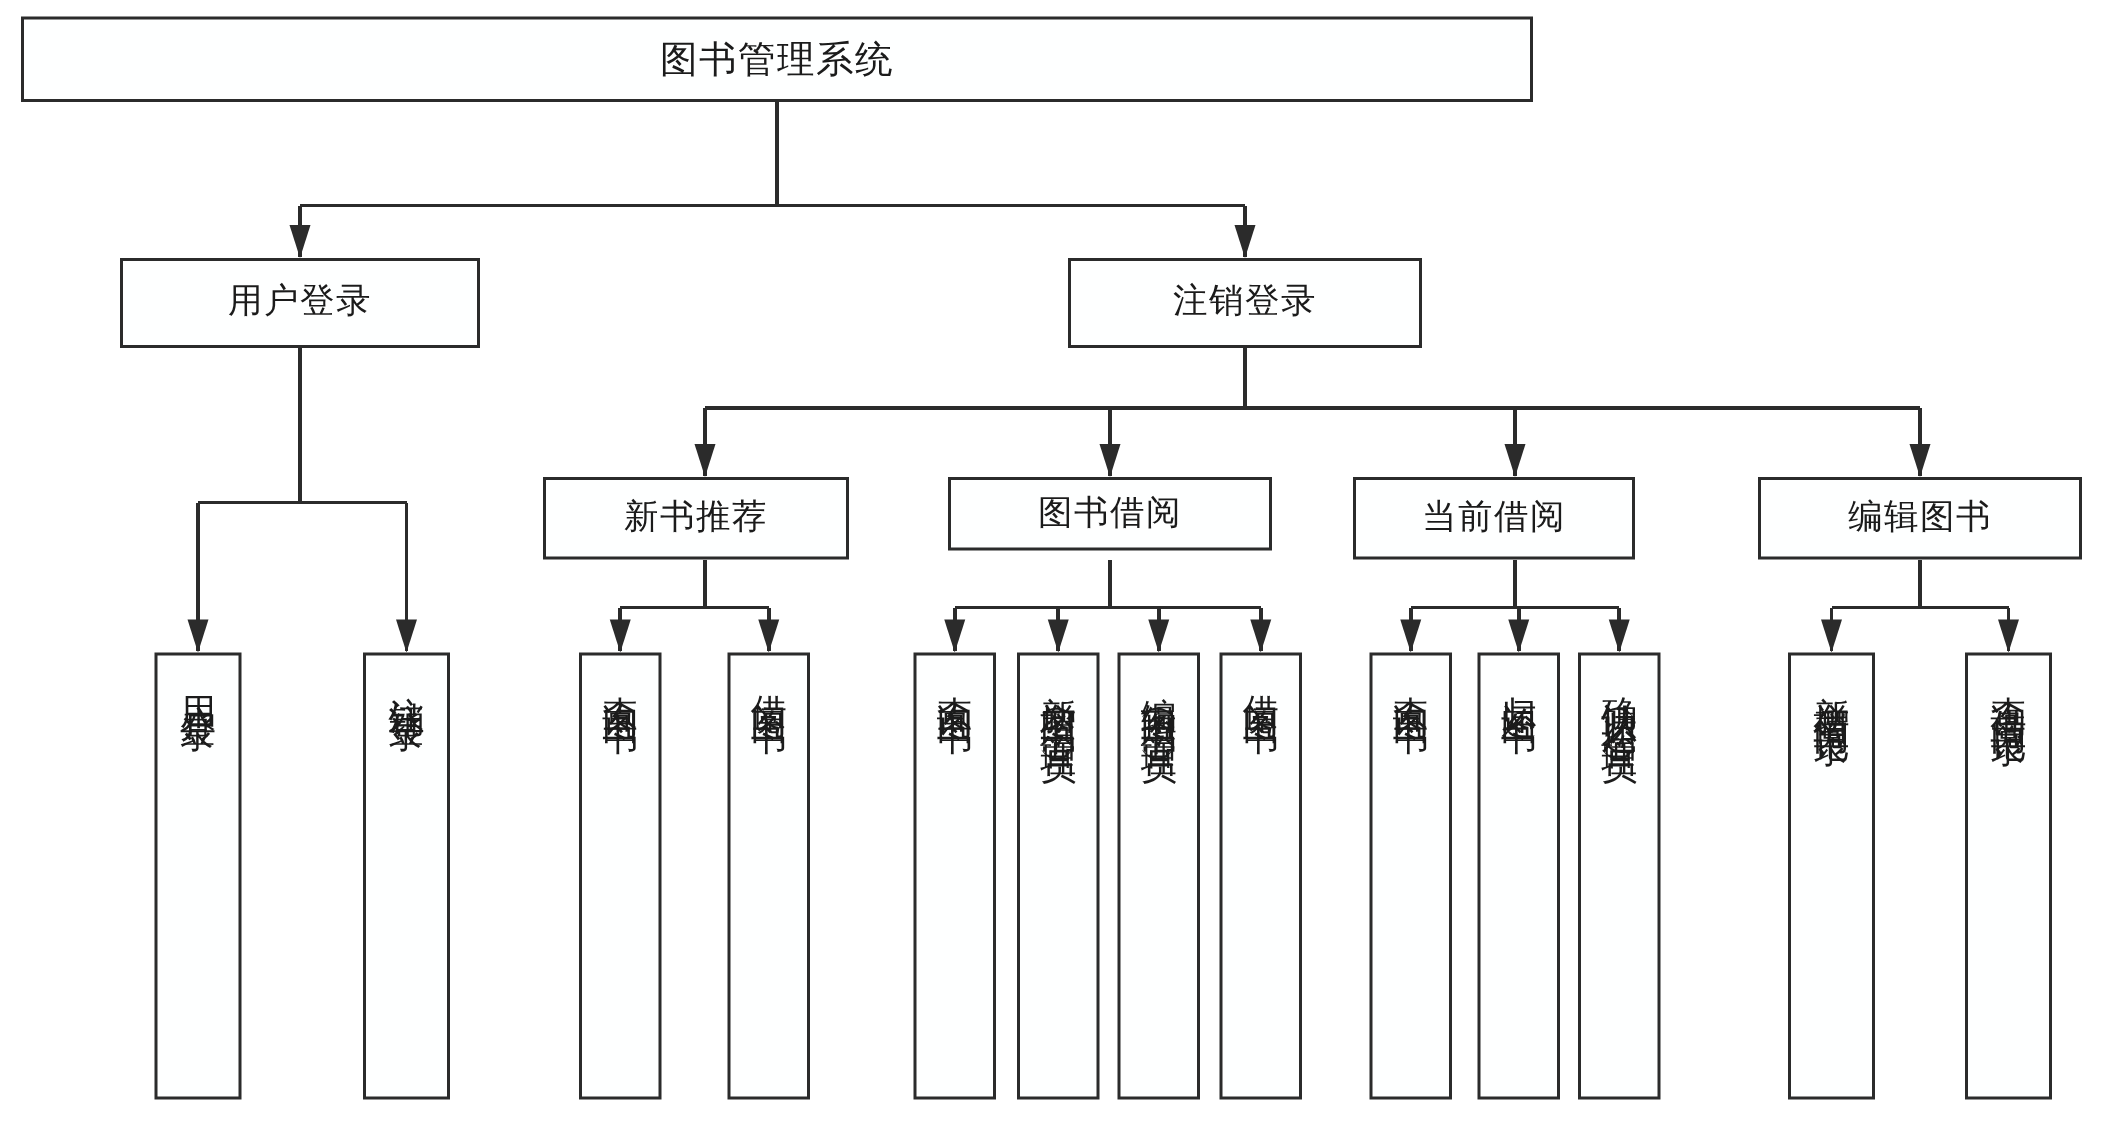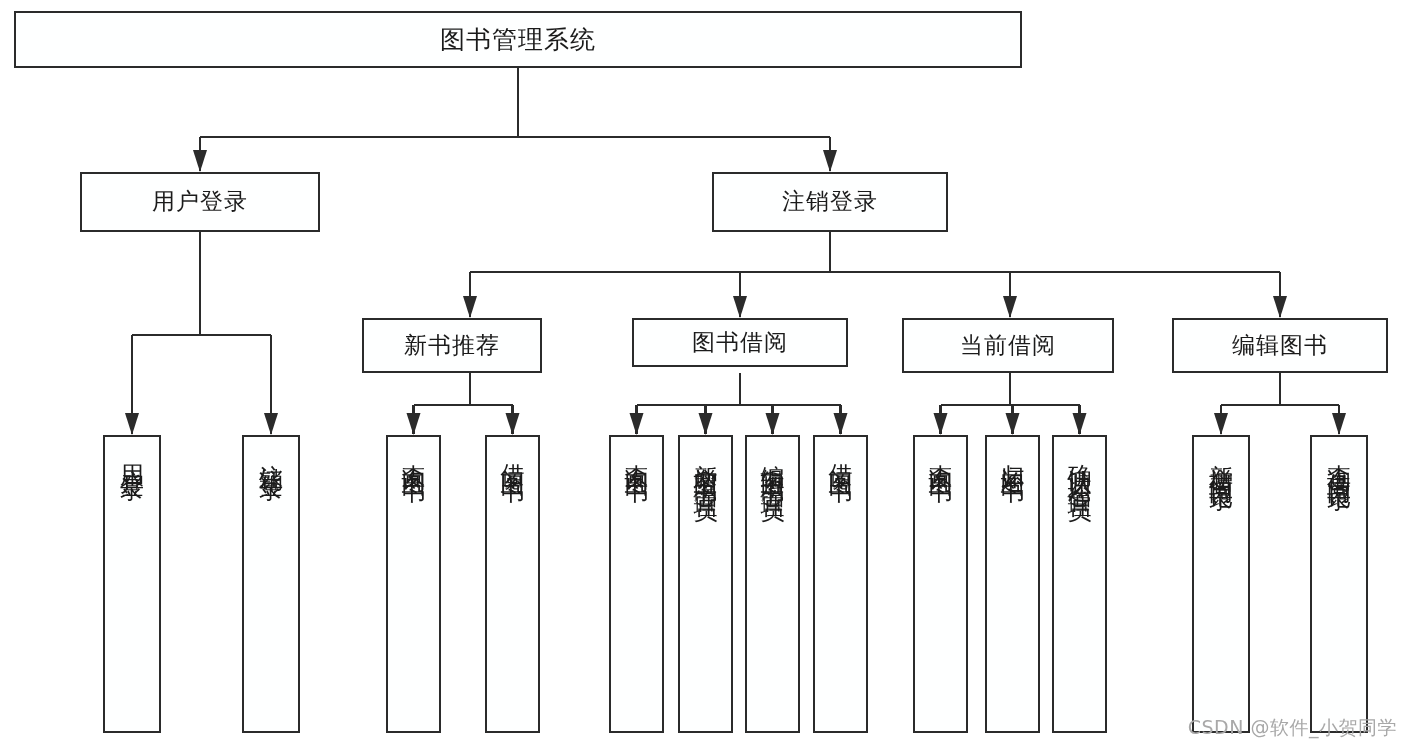--- a/index.html
+++ b/index.html
@@ -133,27 +133,27 @@
   <div id="nodes">
       <div class="node root" style="left: 14px; top: 11px; width: 1008px; height: 57px;">
         <span class="label">图书管理系统</span>
       </div>
       <div class="node branch" style="left: 80px; top: 172px; width: 240px; height: 60px;">
         <span class="label">用户登录</span>
       </div>
       <div class="node branch" style="left: 712px; top: 172px; width: 236px; height: 60px;">
         <span class="label">注销登录</span>
       </div>
-      <div class="node branch" style="left: 362px; top: 318px; width: 180px; height: 55px;">
+      <div class="node branch" style="left: 362px; top: 318px; width: 204px; height: 55px;">
         <span class="label">新书推荐</span>
       </div>
       <div class="node branch" style="left: 632px; top: 318px; width: 216px; height: 49px;">
         <span class="label">图书借阅</span>
       </div>
-      <div class="node branch" style="left: 902px; top: 318px; width: 212px; height: 55px;">
+      <div class="node branch" style="left: 902px; top: 318px; width: 188px; height: 55px;">
         <span class="label">当前借阅</span>
       </div>
       <div class="node branch" style="left: 1172px; top: 318px; width: 216px; height: 55px;">
         <span class="label">编辑图书</span>
       </div>
       <div class="node leaf" style="left: 103px; top: 435px; width: 58px; height: 298px;">
         <span class="label">用户登录</span>
       </div>
       <div class="node leaf" style="left: 242px; top: 435px; width: 58px; height: 298px;">
         <span class="label">注销登录</span>
@@ -185,14 +185,13 @@
       <div class="node leaf" style="left: 1052px; top: 435px; width: 55px; height: 298px;">
         <span class="label">确认归还（管理员）</span>
       </div>
       <div class="node leaf" style="left: 1192px; top: 435px; width: 58px; height: 298px;">
         <span class="label">新增借阅记录</span>
       </div>
       <div class="node leaf" style="left: 1310px; top: 435px; width: 58px; height: 298px;">
         <span class="label">查询借阅记录</span>
       </div>
     </div>
-  <div id="watermark">CSDN @软件_小贺同学</div>
 </div>
 
 </body></html>

